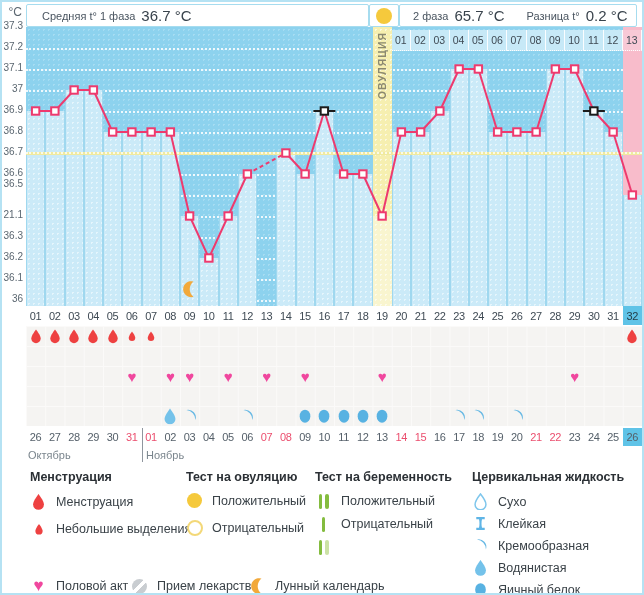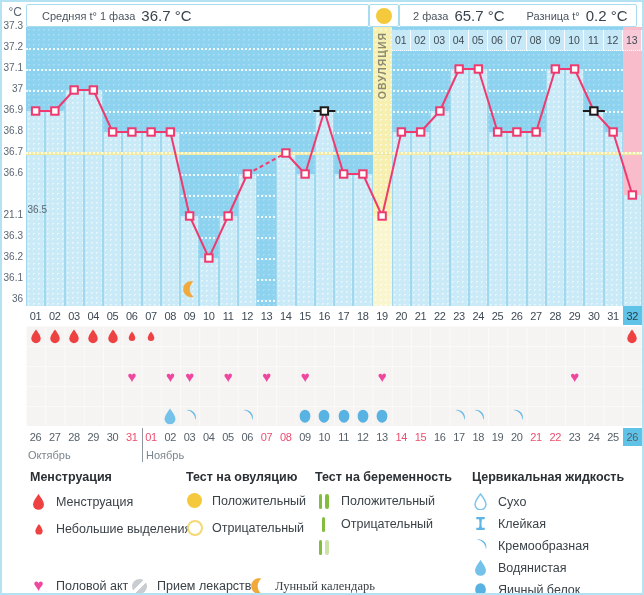--- a/index.html
+++ b/index.html
@@ -87,21 +87,21 @@
 
   <div id="yaxis">
       <span class="ylab" style="top: 20px;">37.3</span>
       <span class="ylab" style="top: 41px;">37.2</span>
       <span class="ylab" style="top: 62px;">37.1</span>
       <span class="ylab" style="top: 83px;">37</span>
       <span class="ylab" style="top: 104px;">36.9</span>
       <span class="ylab" style="top: 125px;">36.8</span>
       <span class="ylab" style="top: 146px;">36.7</span>
       <span class="ylab" style="top: 167px;">36.6</span>
-      <span class="ylab" style="top: 204px; padding-left: 24px;">36.5</span>
+      <span class="ylab" style="top: 178px;">36.5</span>
       <span class="ylab" style="top: 209px;">21.1</span>
       <span class="ylab" style="top: 230px;">36.3</span>
       <span class="ylab" style="top: 251px;">36.2</span>
       <span class="ylab" style="top: 272px;">36.1</span>
       <span class="ylab" style="top: 293px;">36</span>
     </div>
   <div id="chart">
       <div class="gl" style="top: 21px;"></div>
       <div class="gl" style="top: 42px;"></div>
       <div class="gl" style="top: 63px;"></div>
@@ -571,21 +571,21 @@
           <span class="heart" style="font-size: 17px;">♥</span>
         </span>
         <span>Половой акт</span>
       </div>
       <div class="lg-foot" style="left: 131px; justify-content: center;">
         <span class="lg-ic">
           <span class="pill"></span>
         </span>
         <span>Прием лекарств</span>
       </div>
-      <div class="lg-foot" style="left: 249px; font-family: Liberation Serif, serif;">
+      <div class="lg-foot" style="left: 249px;">
         <span class="lg-ic">
           <svg width="16" height="18" viewBox="0 0 16 18">
             <path d="M11.5 1.5 A8 8 0 1 0 11.5 16.8 A9.6 9.6 0 0 1 11.5 1.5 Z" fill="#F2A93B"></path>
           </svg>
         </span>
         <span>Лунный календарь</span>
       </div>
     </div>
 </div>
 

